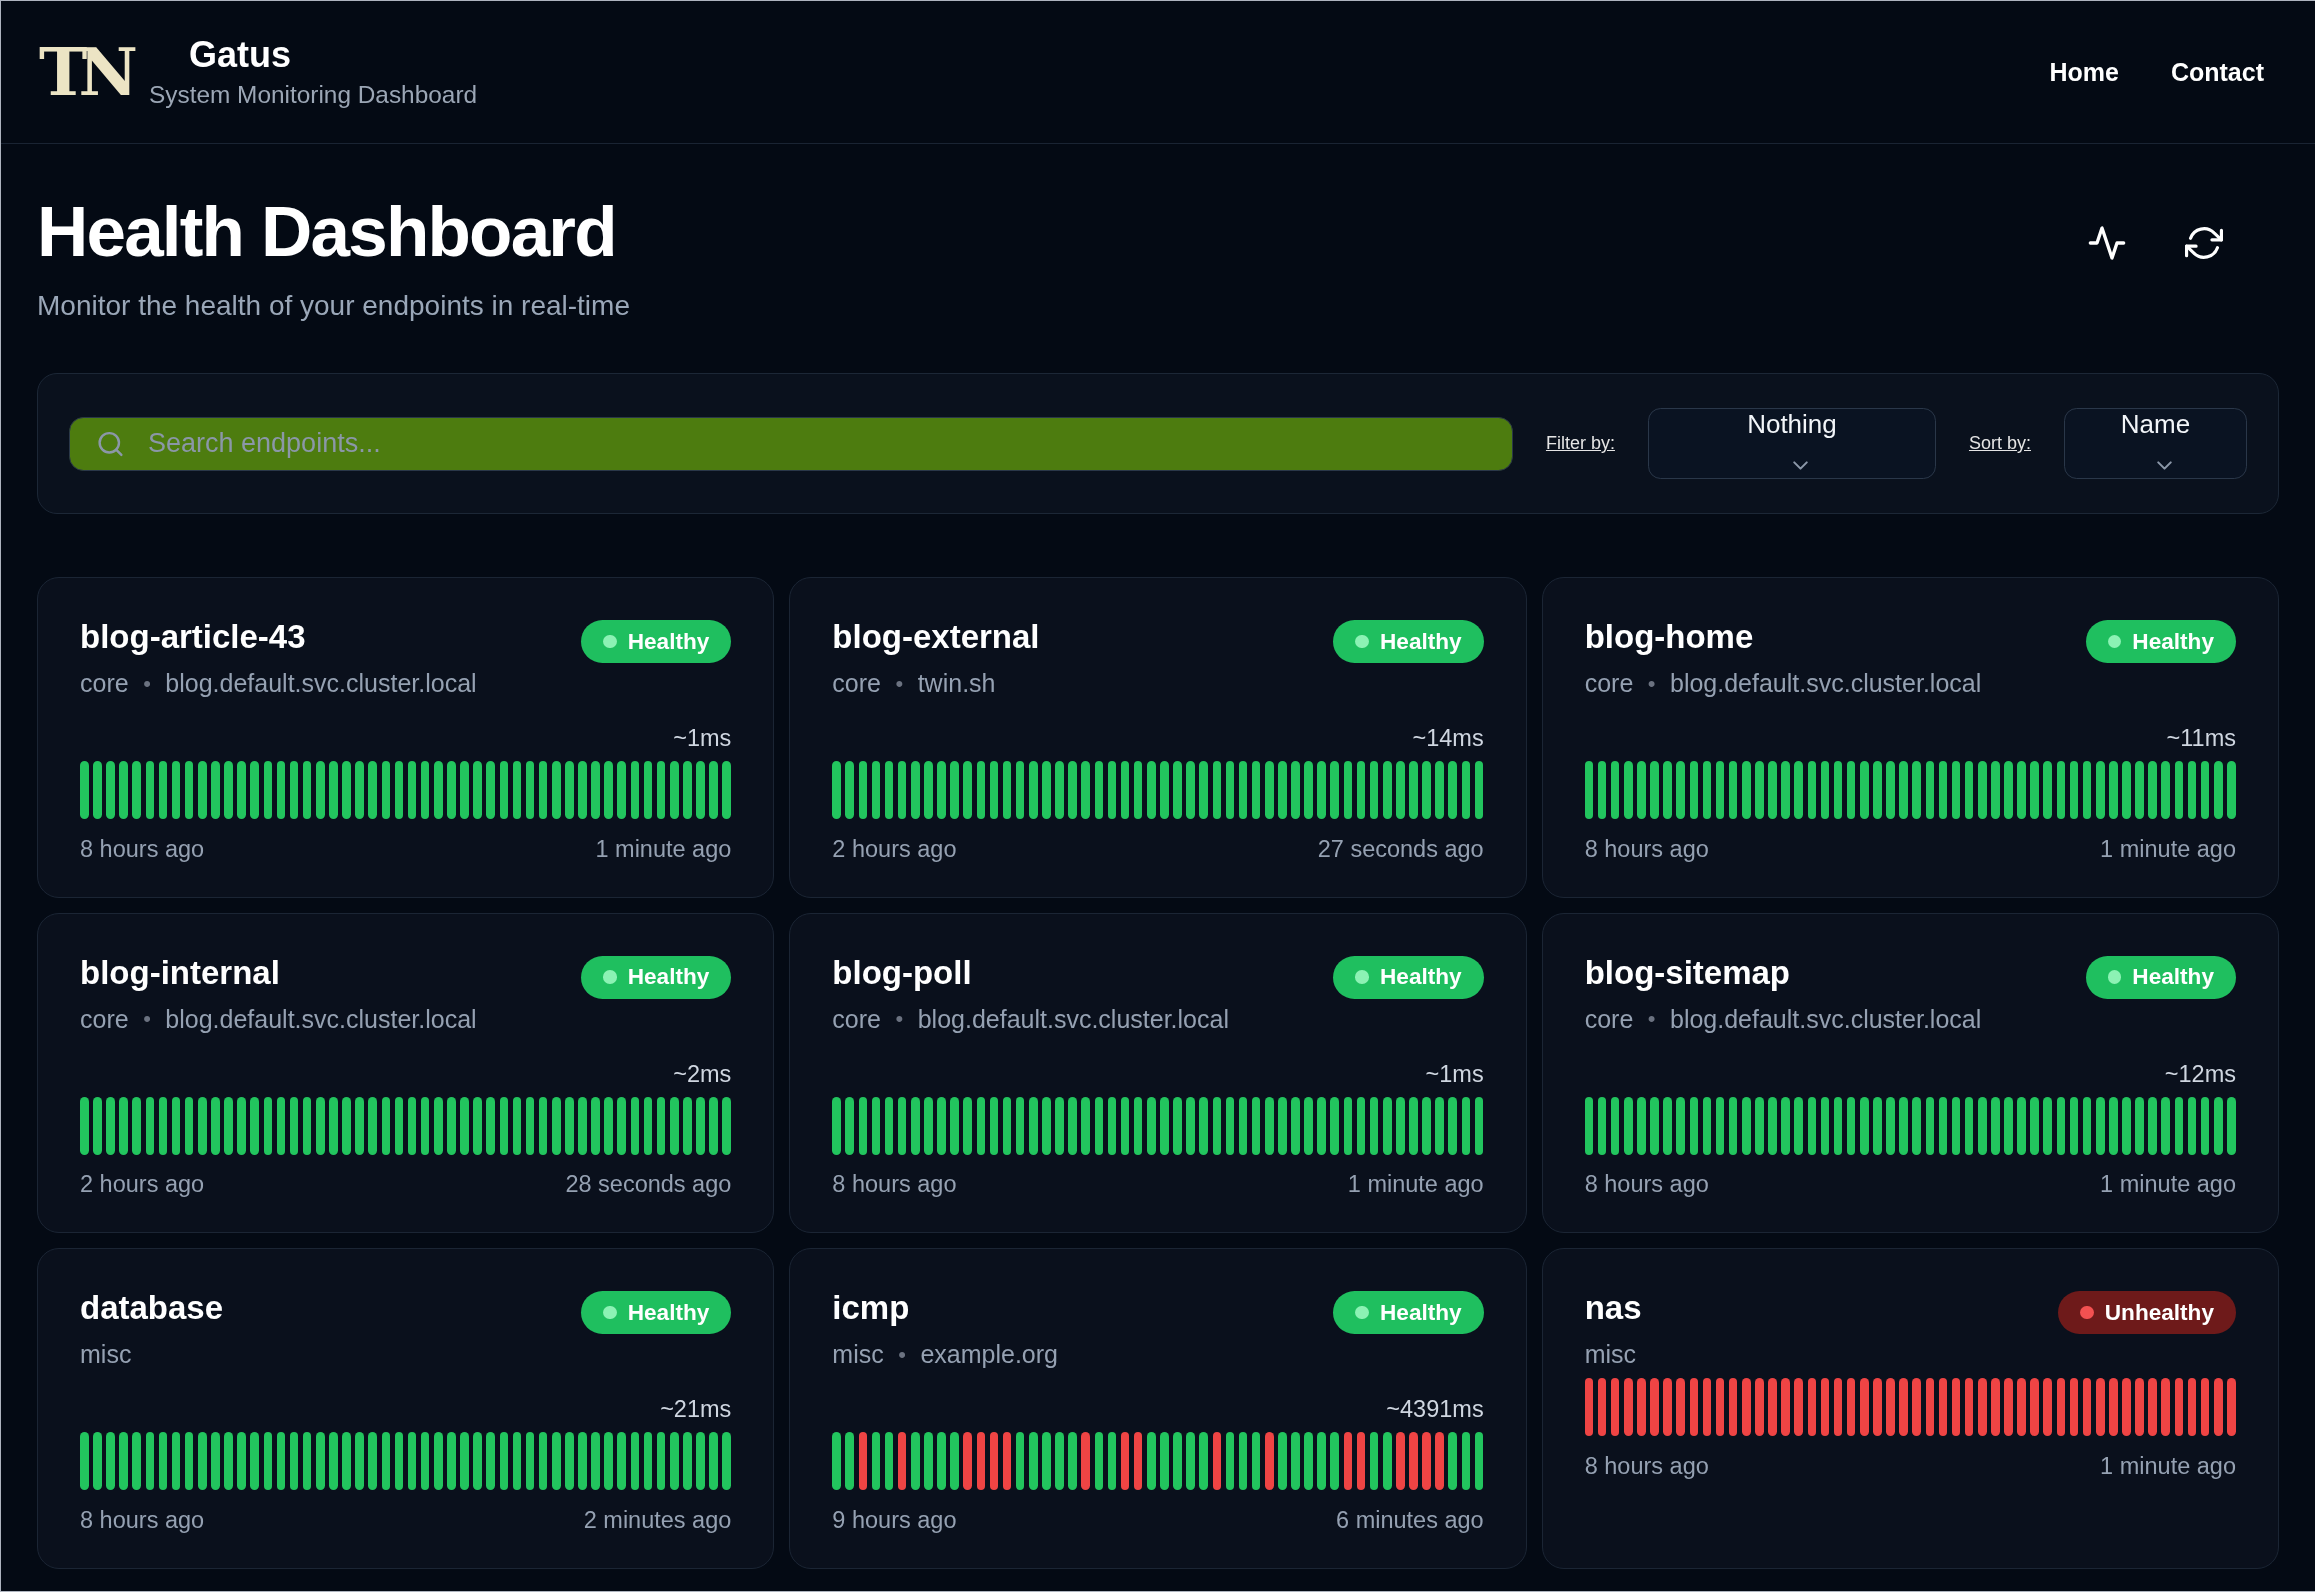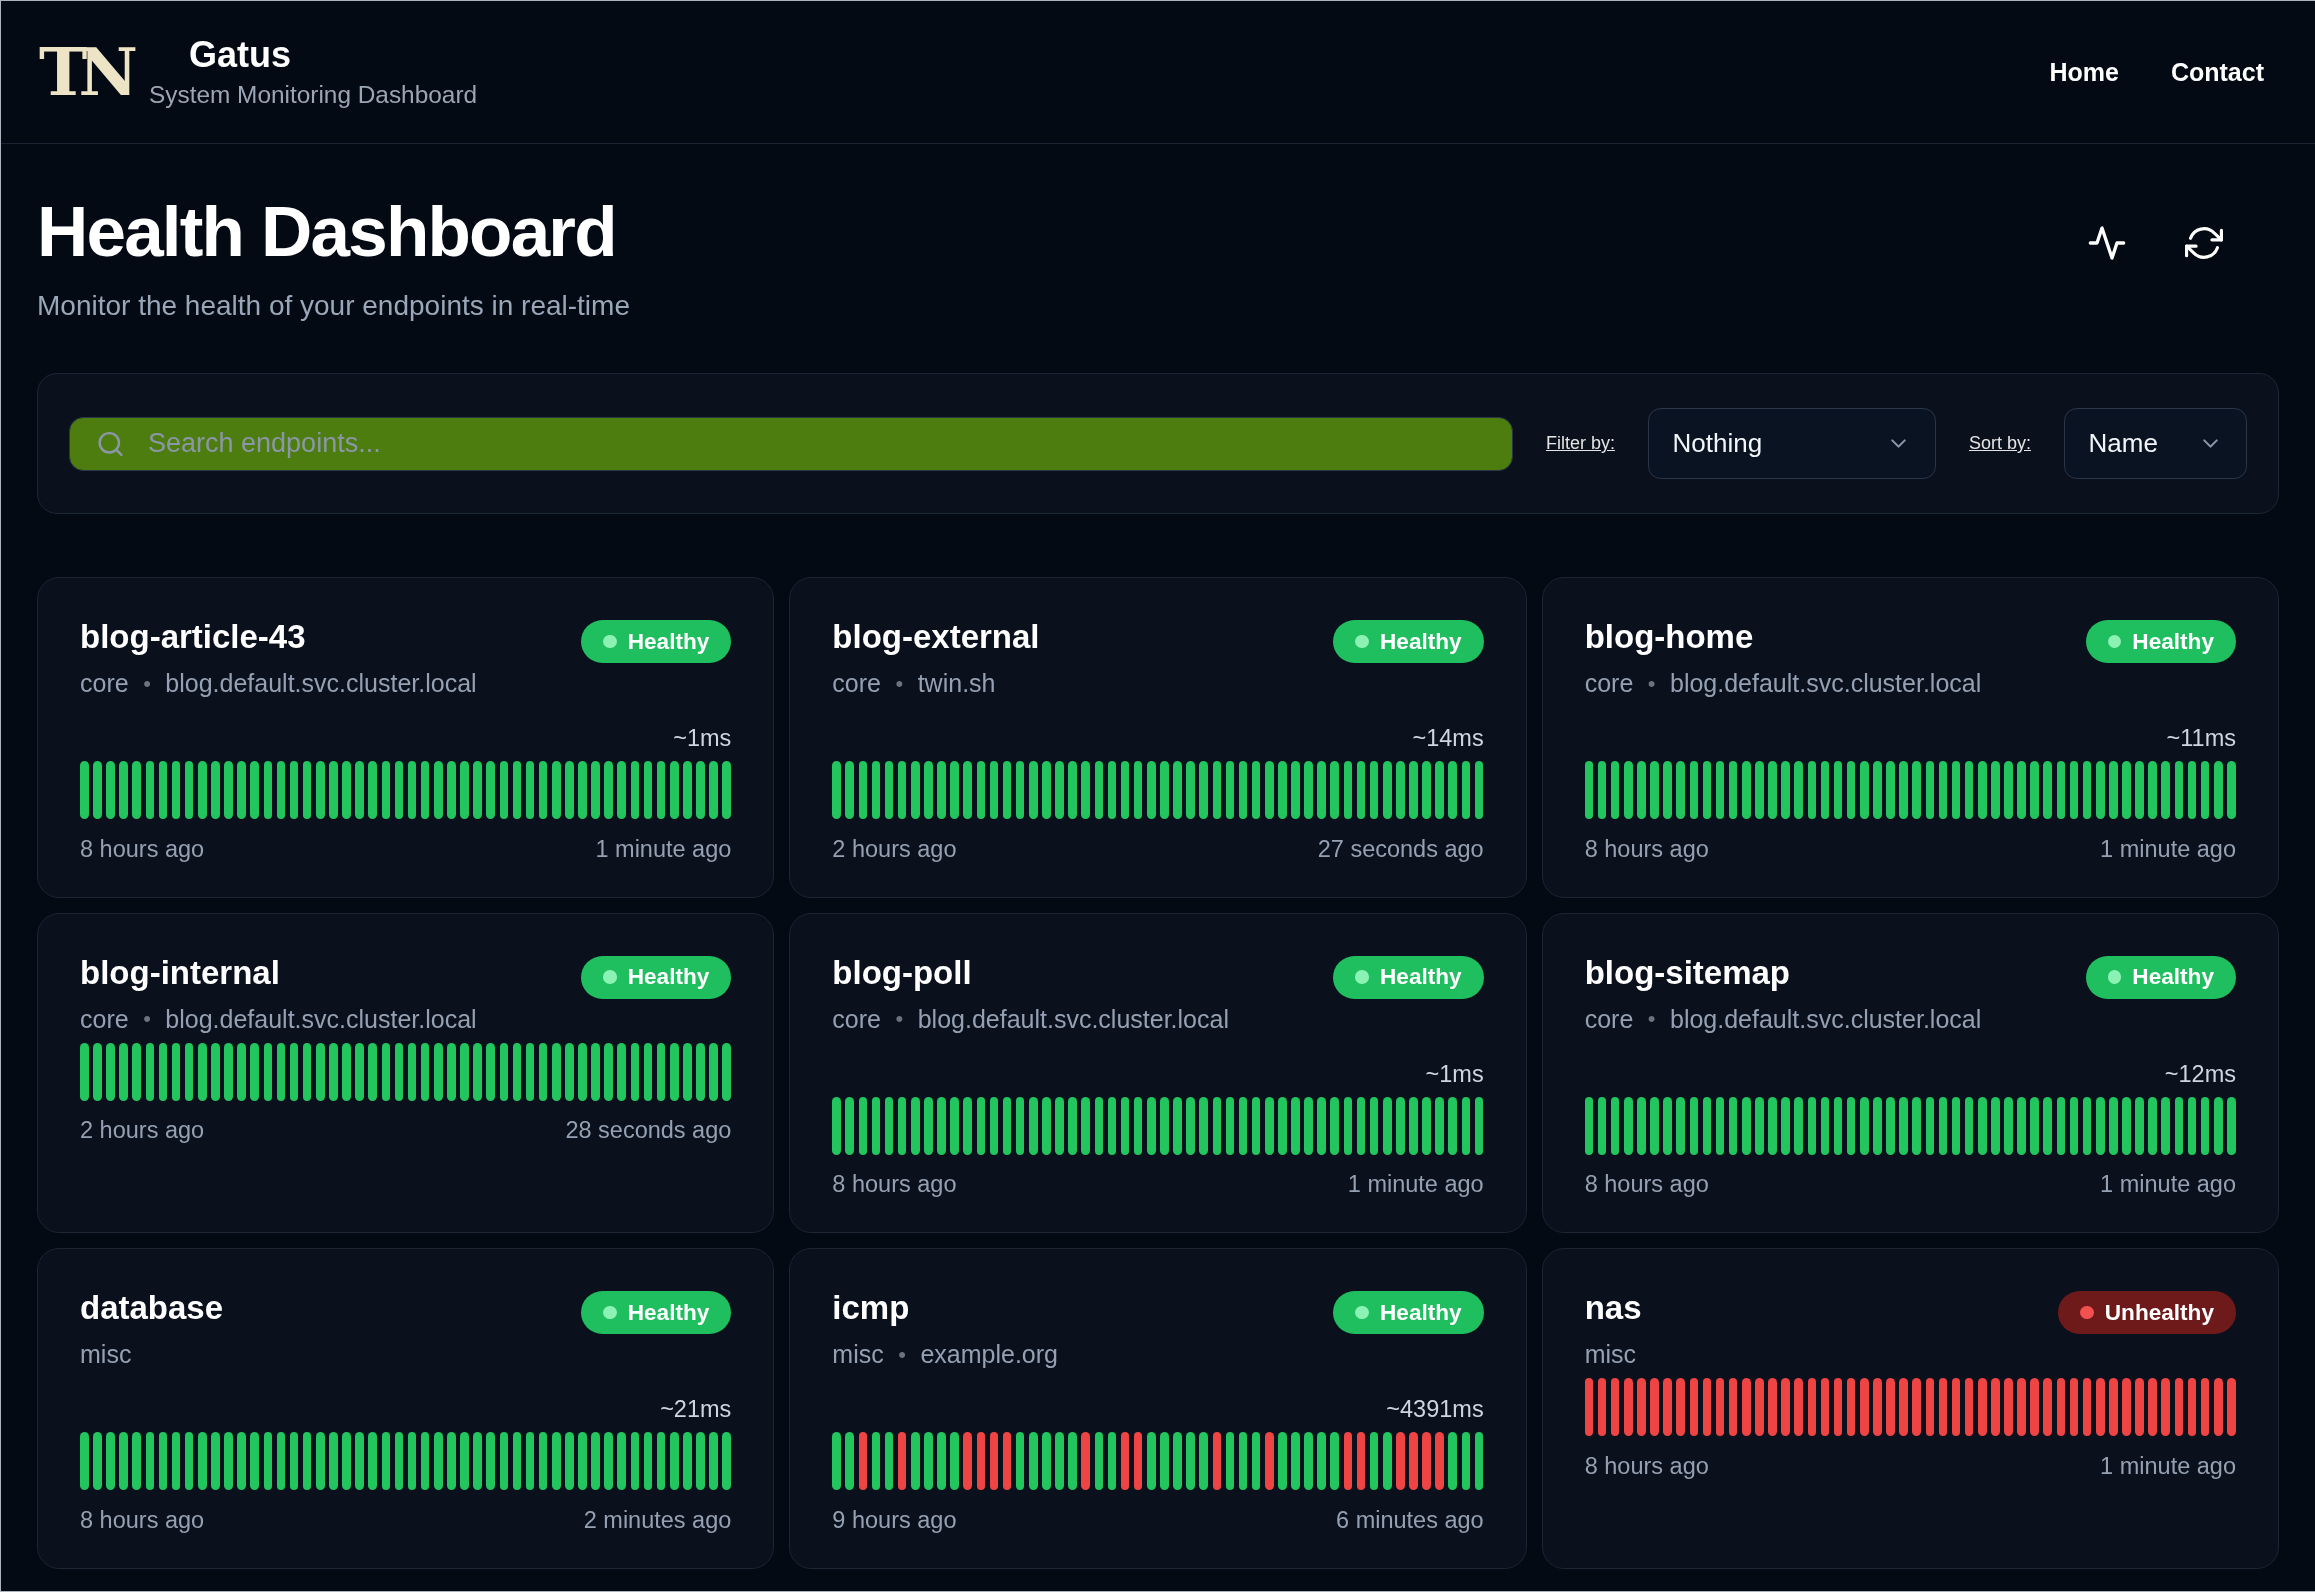--- a/index.html
+++ b/index.html
@@ -80,20 +80,21 @@
     background: #0a1322;
     border: 0.9px solid #2a3749;
     border-radius: 12.7px;
     display: flex;
     align-items: center;
     justify-content: space-between;
     padding: 0 23.5px;
     font-size: 26px;
     color: #f2f5f9;
     cursor: pointer;
+    flex-direction: column;
   }
   .select-filter { width: 288px; }
   .select-sort { width: 183px; }
   .select .chev { color: #8b97a8; display: flex; margin-left: 18px; }
 
   
   .grid {
     margin-top: 63px;
     display: grid;
     grid-template-columns: repeat(3, 1fr);
@@ -426,20 +427,21 @@
           <span>core</span>
           <span class="dot-sep">•</span>
           <span>blog.default.svc.cluster.local</span>
         </div>
       </div>
       <span class="badge healthy">
         <span class="badge-dot"></span>
         <span class="badge-label">Healthy</span>
       </span>
     </div>
+    <div class="latency">~2ms</div>
     <div class="bars">
           <span class="bar up"></span>
           <span class="bar up"></span>
           <span class="bar up"></span>
           <span class="bar up"></span>
           <span class="bar up"></span>
           <span class="bar up"></span>
           <span class="bar up"></span>
           <span class="bar up"></span>
           <span class="bar up"></span>

